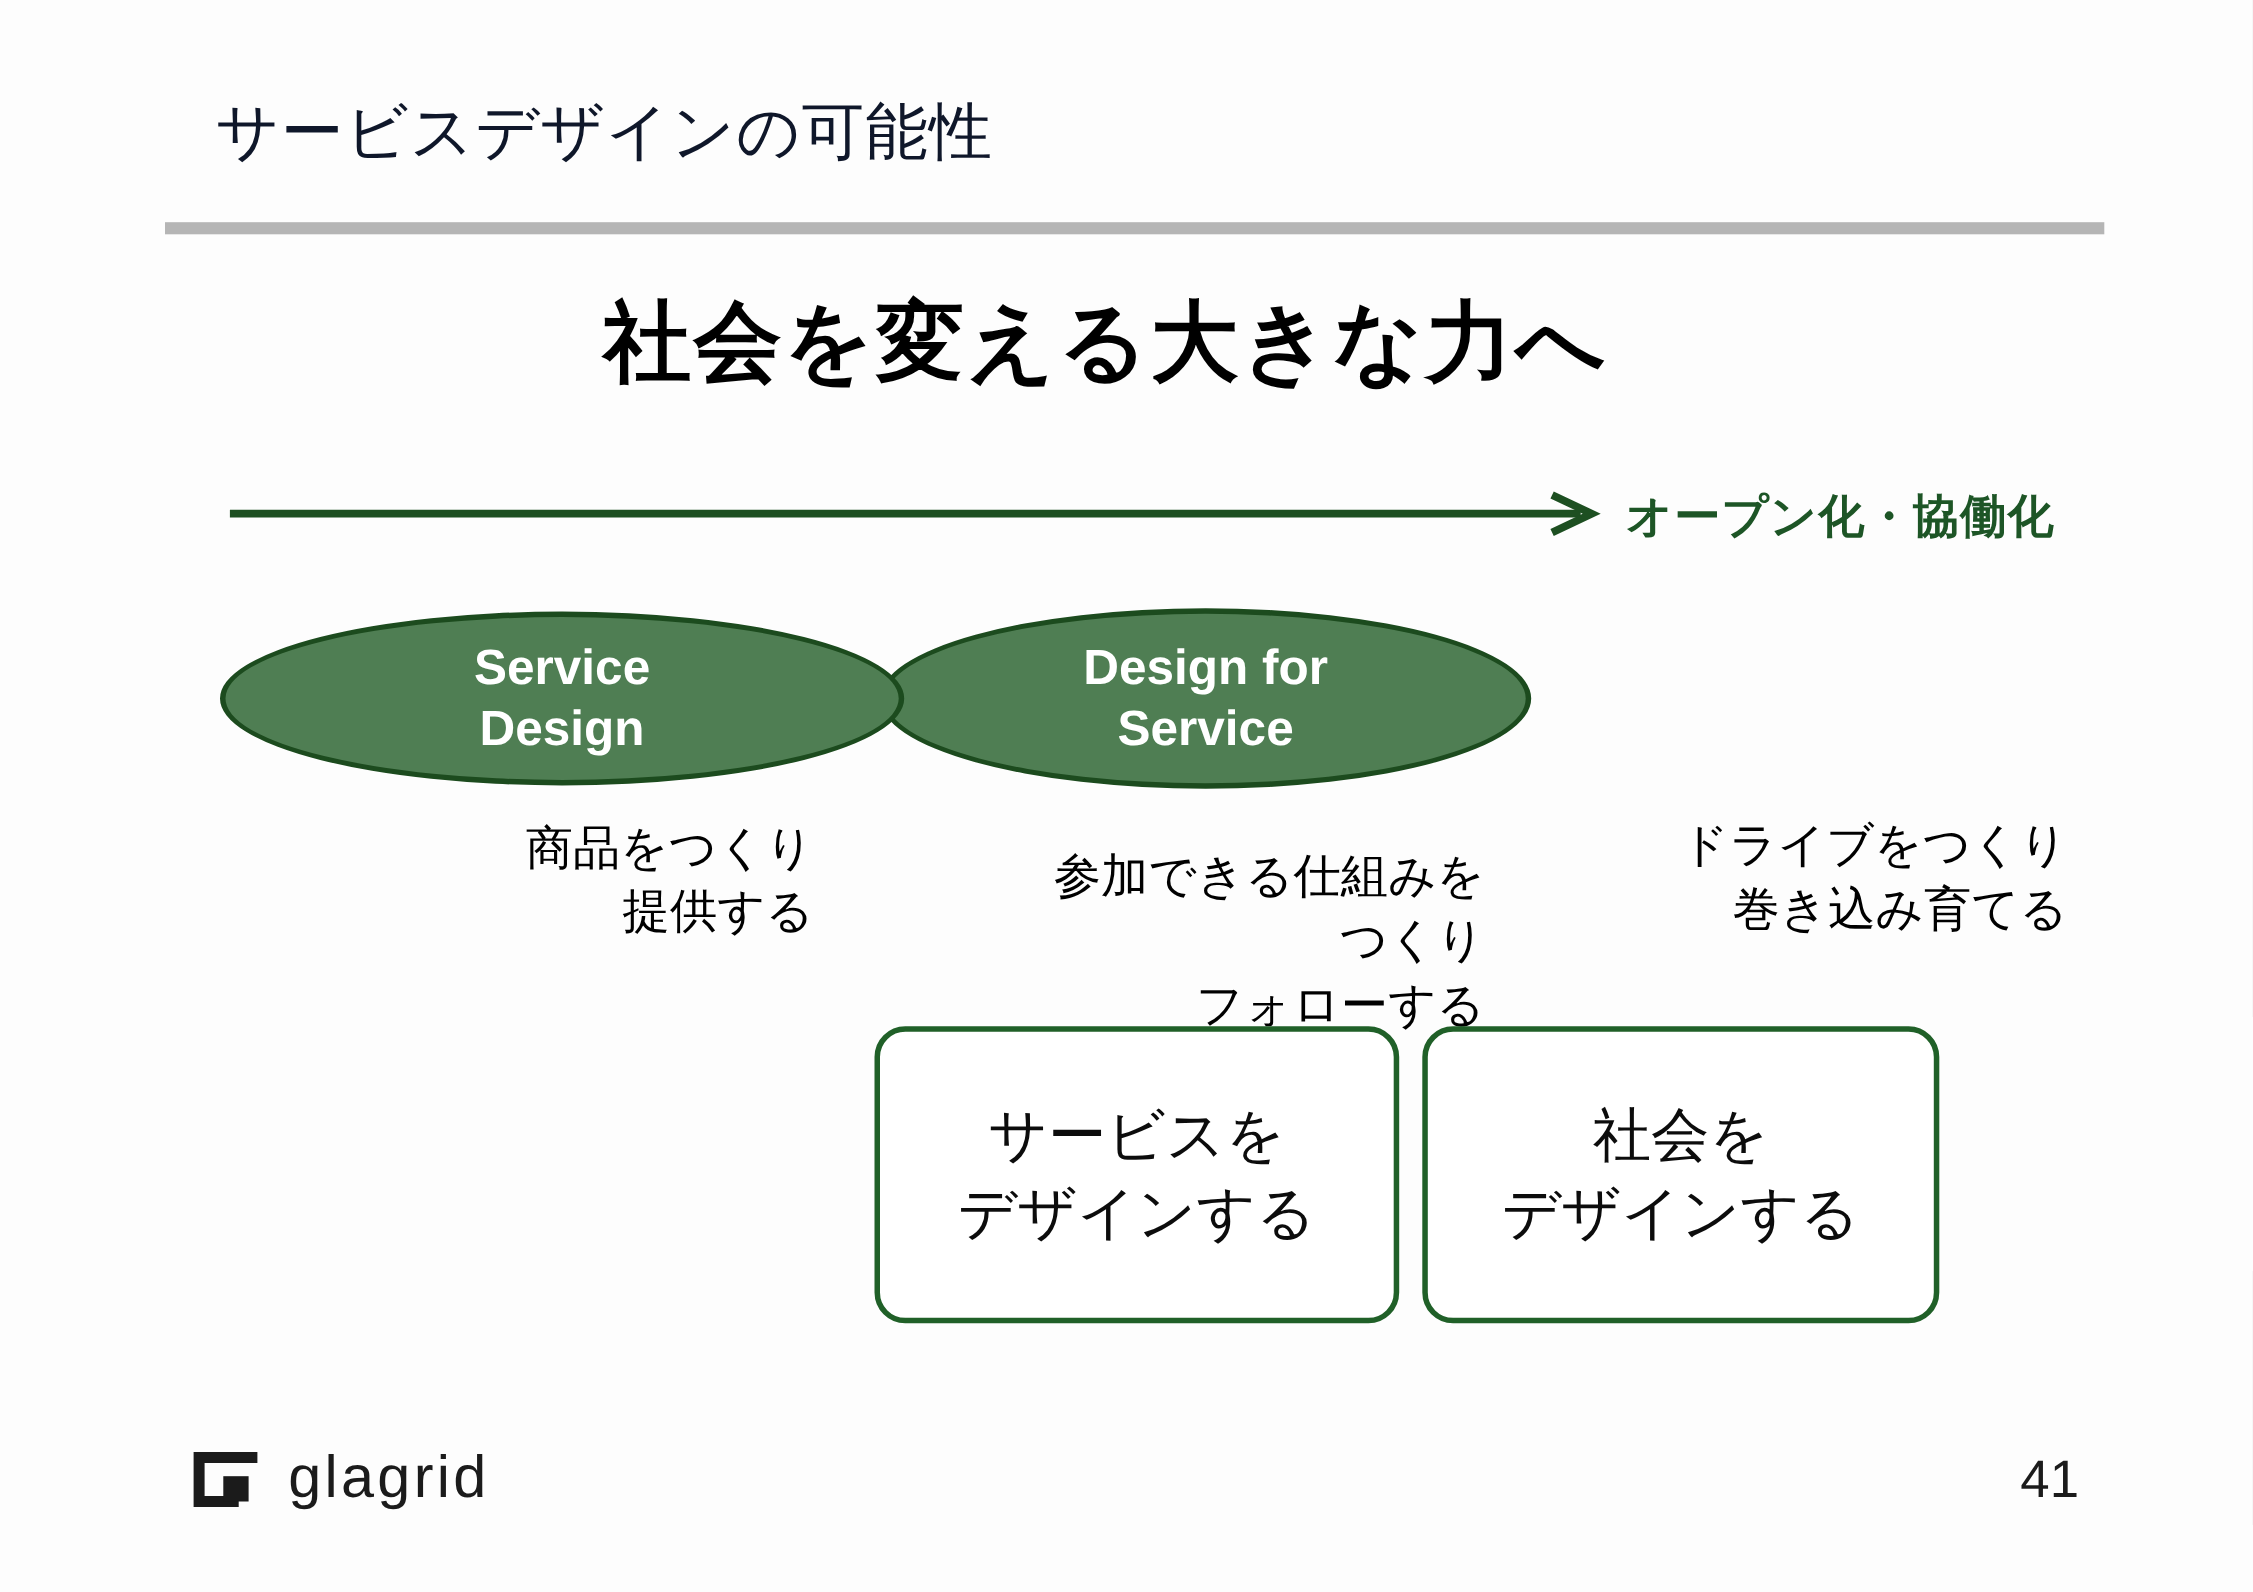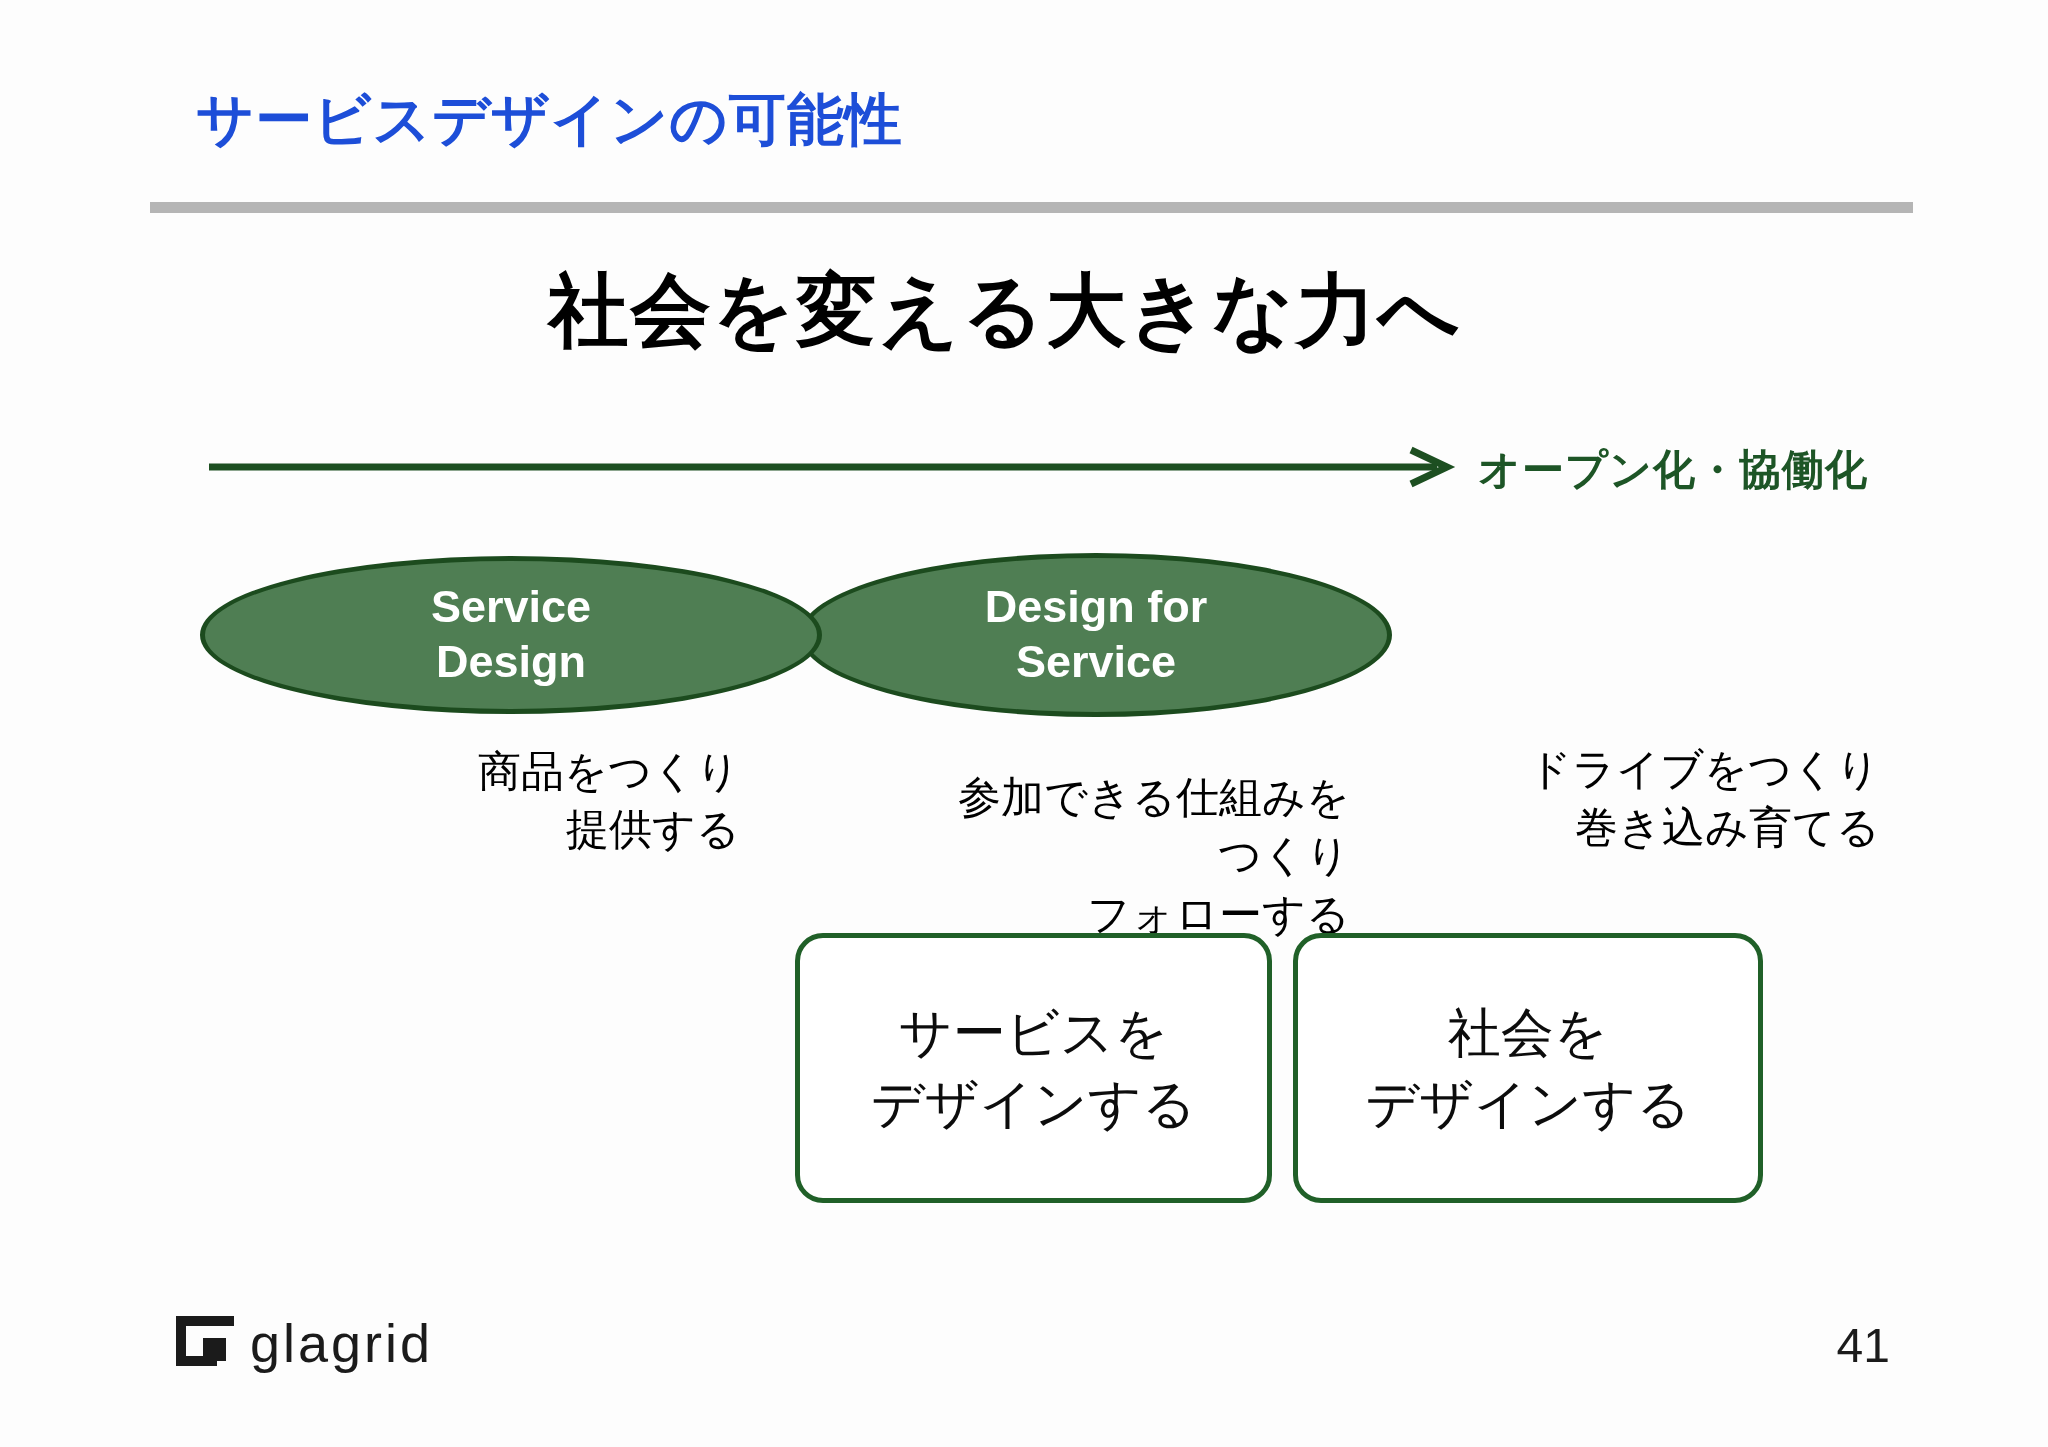--- a/index.html
+++ b/index.html
@@ -8,21 +8,21 @@
     width:2048px;height:1447px;
     background:#fdfdfd;
     overflow:hidden;
     font-family:"Liberation Sans", sans-serif;
   }
   .preline{white-space:pre-line;}
 
   
   .slide-title{
     position:absolute;left:196px;top:82px;
-    font-size:57px;font-weight:700;color:#1d4ed8;
+    font-size:57px;font-weight:400;color:#0f172a;
     letter-spacing:1px;
   }
   .divider{
     position:absolute;left:150px;top:202px;
     width:1763px;height:11px;
     background:#b5b5b5;
   }
   .heading{
     position:absolute;left:0;top:258px;width:2010px;
     text-align:center;
@@ -74,21 +74,21 @@
     text-align:center;
     font-size:53px;line-height:1.34;color:#0c0c0c;
   }
   .box-1{left:192px;width:583px;}
   .box-2{left:795px;width:477px;}
   .box-3{left:1293px;width:470px;}
 
   
   .logo{
     position:absolute;left:172px;top:1312px;
-    display:flex;align-items:flex-start;gap:12px;
+    display:flex;align-items:flex-end;gap:24px;
   }
   .logo-text{
     font-size:54px;color:#1b1b1b;font-weight:400;
     letter-spacing:3px;
   }
   .page-number{
     position:absolute;left:1780px;top:1318px;width:110px;
     text-align:right;
     font-size:48px;color:#1b1b1b;
   }

